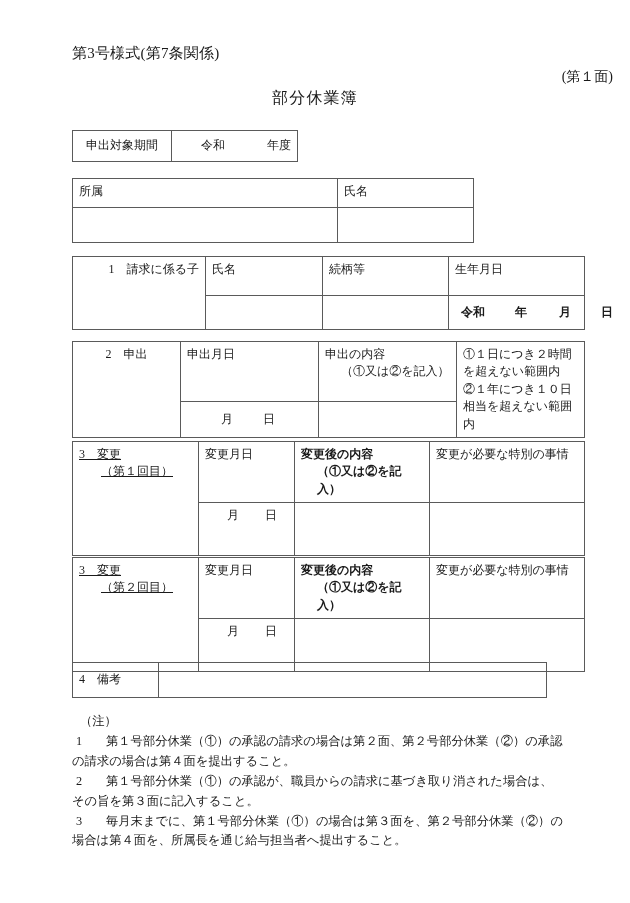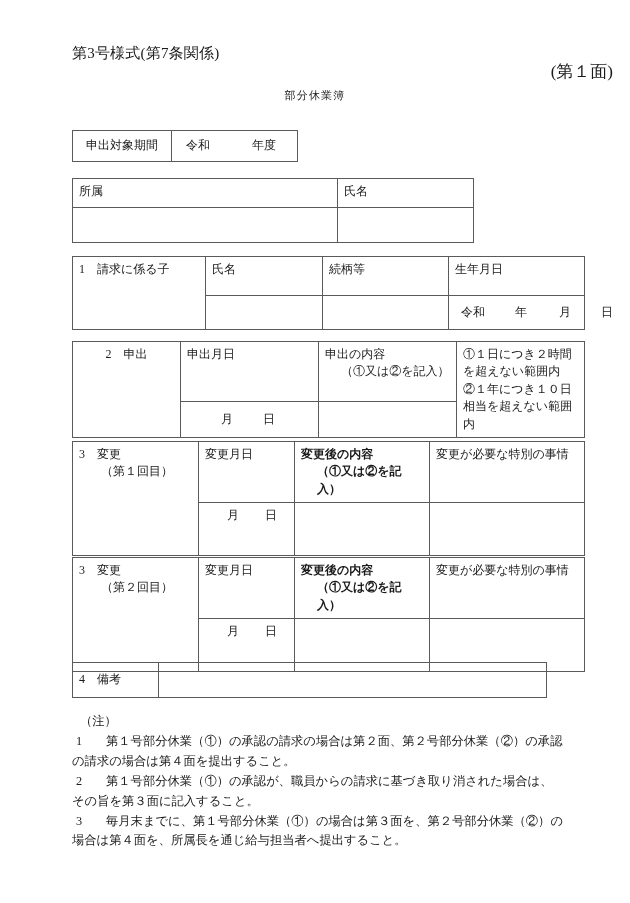--- a/index.html
+++ b/index.html
@@ -26,33 +26,33 @@
     position: absolute;
     left: 72px;
     top: 44px;
     font-size: 15px;
     letter-spacing: 0.2px;
     white-space: nowrap;
   }
   .page-face {
     position: absolute;
     left: 0;
-    top: 60px;
+    top: 68px;
     width: 613px;
     text-align: right;
-    font-size: 17px;
+    font-size: 14px;
     white-space: nowrap;
   }
   .doc-title {
     position: absolute;
     left: 0;
     top: 88px;
     width: 630px;
     text-align: center;
-    font-size: 11px;
+    font-size: 16px;
     letter-spacing: 1.2px;
   }
 
   
   .tbl {
     position: absolute;
     border-collapse: collapse;
     table-layout: fixed;
     font-size: 12px;
   }
@@ -62,61 +62,62 @@
     vertical-align: top;
     line-height: 1.45;
     font-size: 12px;
   }
   .tbl td.mid { vertical-align: middle; }
 
   
   #period-table { left: 72px; top: 130px; width: 226px; }
   #period-table td { height: 22px; }
   #period-table td.label { width: 86px; text-align: center; }
-  #period-table td.value { padding-left: 14px; }
+  #period-table td.value { padding-left: 14px; text-align: right; }
   .gap-wide { display: inline-block; width: 42px; }
 
   
   #affiliation-table { left: 72px; top: 178px; width: 402px; }
   #affiliation-table td { height: 20px; }
   #affiliation-table .col-a { width: 252px; border-radius: 13px; }
   #affiliation-table .row-fill td { height: 26px; }
 
   
   #child-table { left: 72px; top: 256px; width: 513px; }
-  #child-table .c1 { width: 120px; }
+  #child-table .c1 { width: 120px; text-align: right; }
   #child-table .c2 { width: 104px; }
   #child-table .c3 { width: 113px; }
   #child-table .hdr td { height: 30px; }
   #child-table .row-fill td { height: 25px; }
   .era-line {
     display: block;
     padding-left: 6px;
     white-space: nowrap;
+    font-weight: bold;
   }
   .era-line .s1 { display: inline-block; width: 30px; }
   .era-line .s2 { display: inline-block; width: 32px; }
   .era-line .s3 { display: inline-block; width: 30px; }
 
   
   #application-table { left: 72px; top: 341px; width: 513px; }
   #application-table .c1 { width: 95px; text-align: center; }
   #application-table .c2 { width: 125px; }
   #application-table .c3 { width: 125px; }
   #application-table .hdr td { height: 50px; }
   #application-table .row-fill td { height: 26px; }
   .indent-1 { display: inline-block; padding-left: 16px; }
   .md-line { white-space: nowrap; }
   .md-line .m { display: inline-block; margin-left: 34px; }
   .md-line .d { display: inline-block; margin-left: 30px; }
   .cond-wrap { white-space: normal; }
 
   
   .change-table { left: 72px; width: 513px; }
-  .change-table .c1 { width: 113px; }
+  .change-table .c1 { width: 113px; text-decoration: underline; }
   .change-table .c2 { width: 83px; }
   .change-table .c3 { width: 122px; font-weight: bold; }
   .change-table .hdr td { height: 46px; }
   .change-table .row-fill td { height: 44px; }
   #change-table-1 { top: 441px; }
   #change-table-2 { top: 557px; }
   .sub-label { display: block; padding-left: 22px; }
   .md-line-2 { white-space: nowrap; }
   .md-line-2 .m { display: inline-block; margin-left: 22px; }
   .md-line-2 .d { display: inline-block; margin-left: 26px; }

